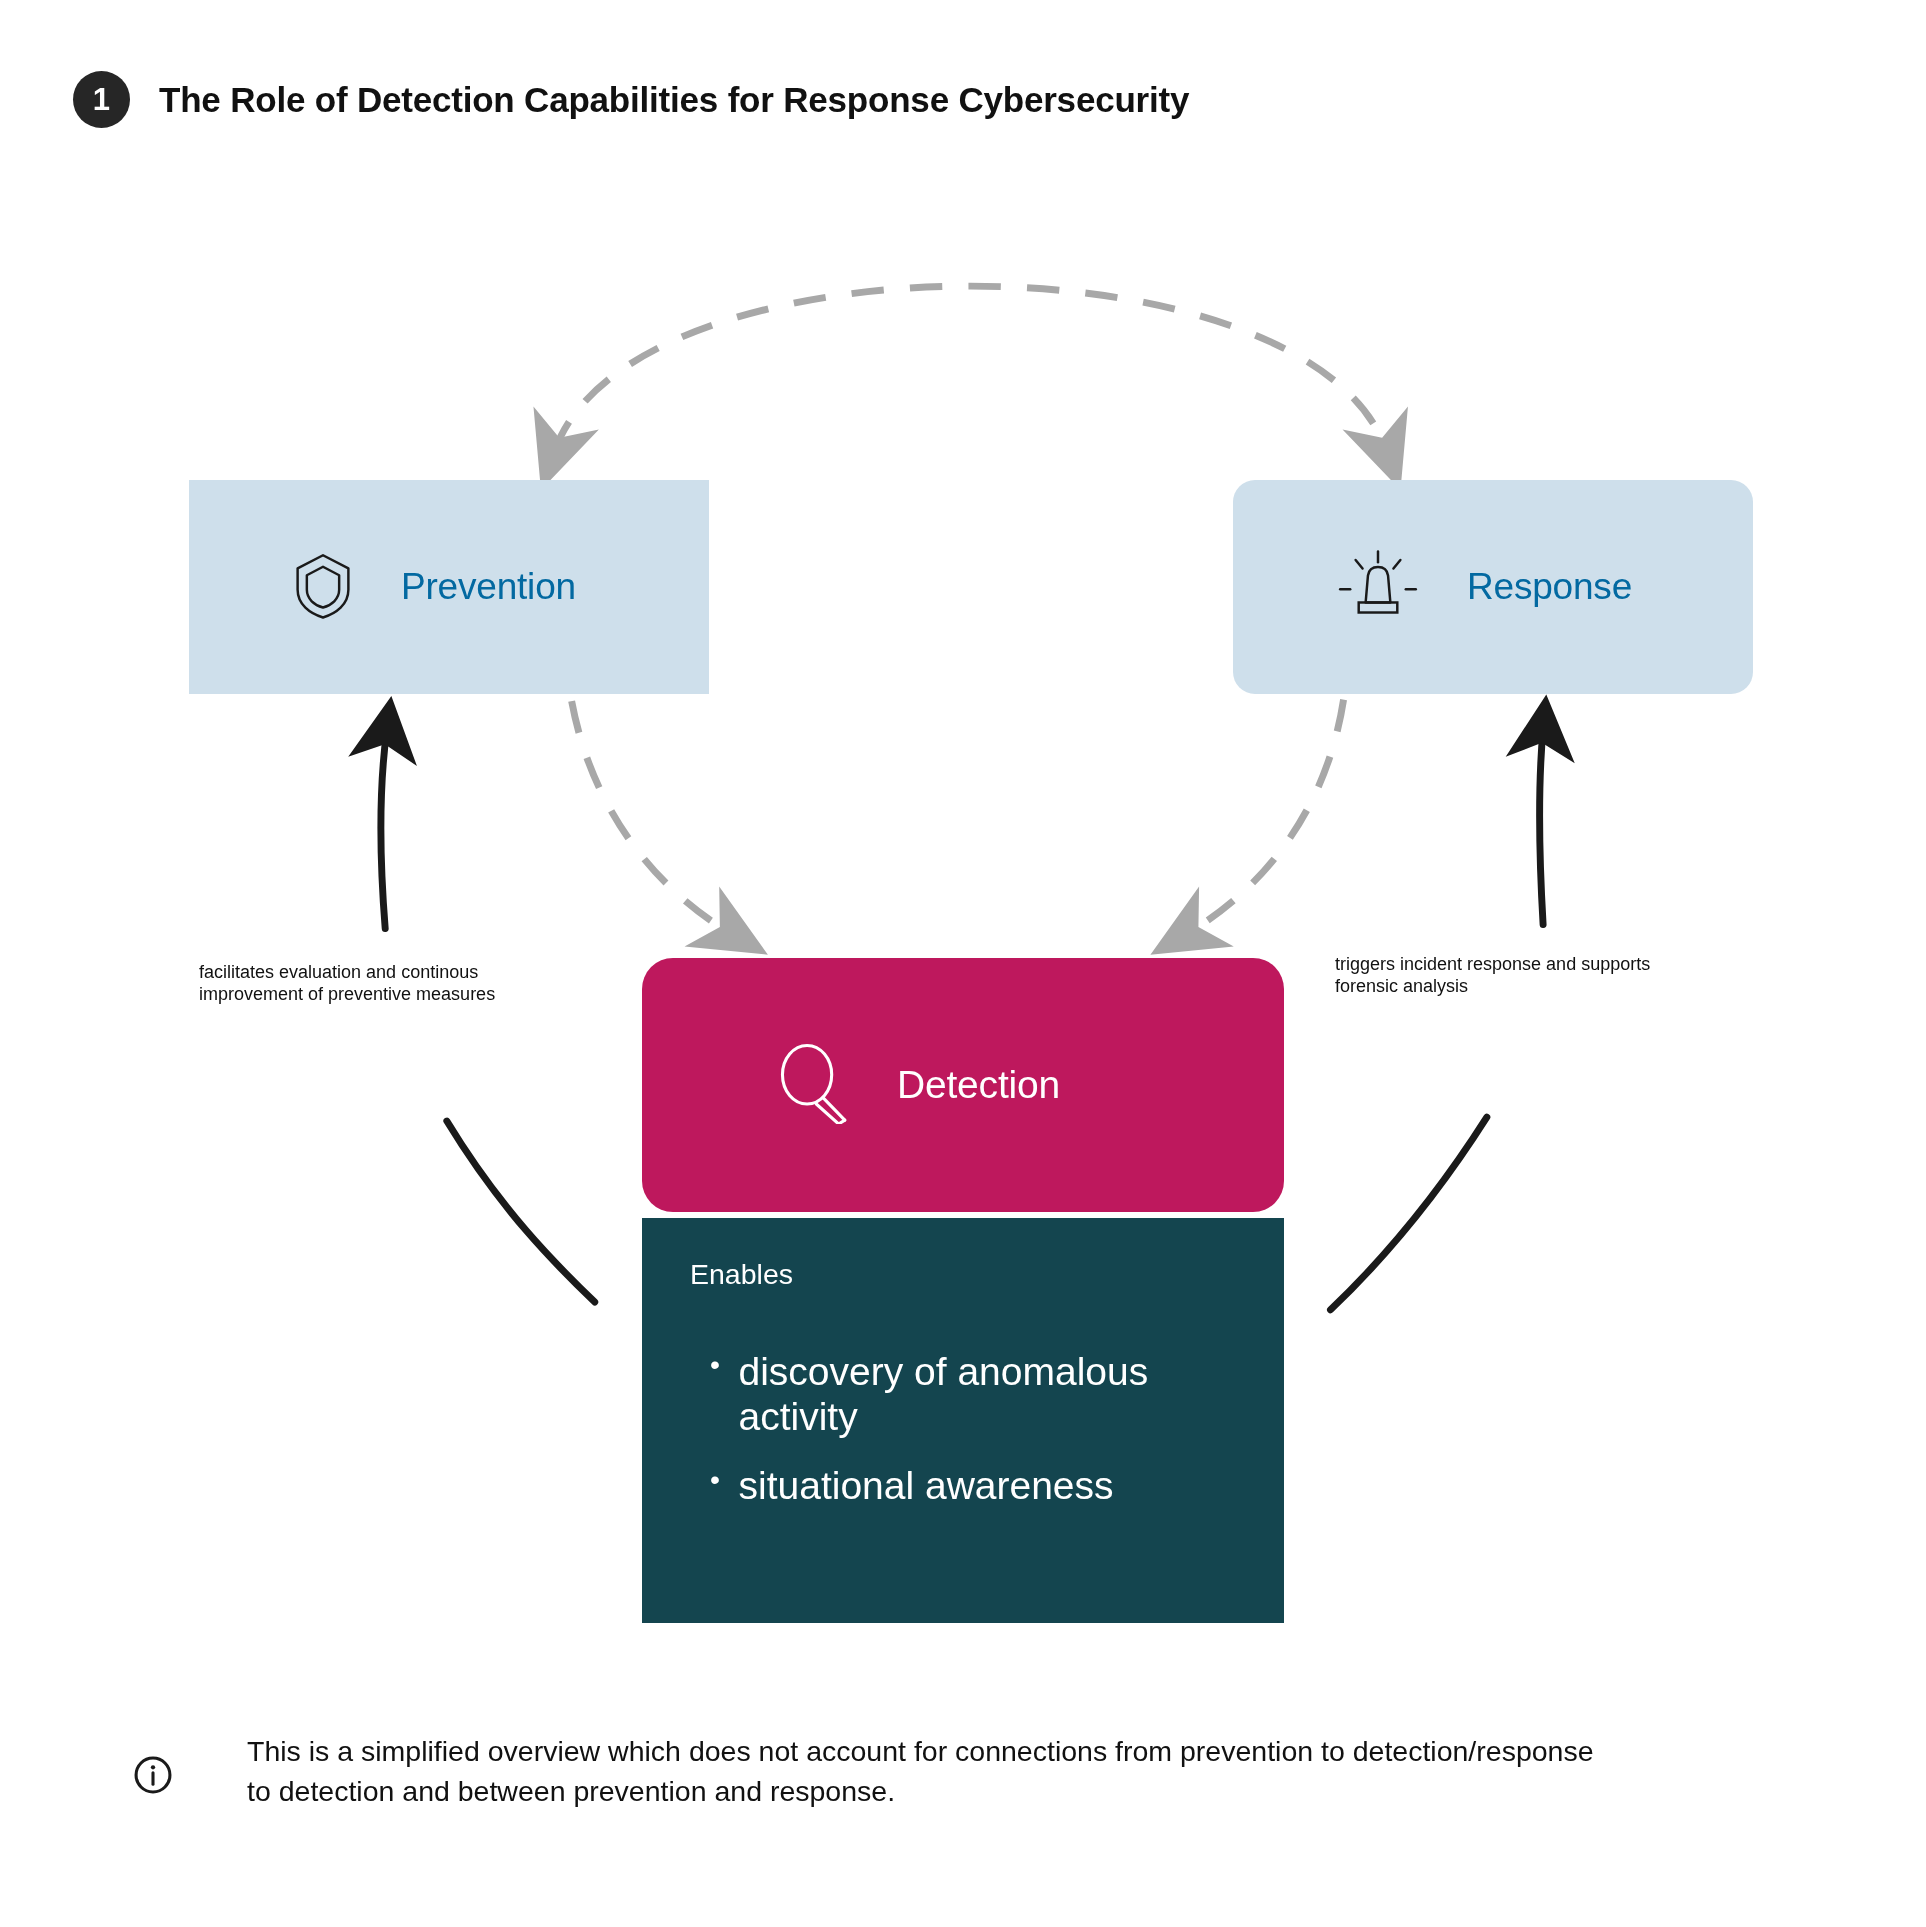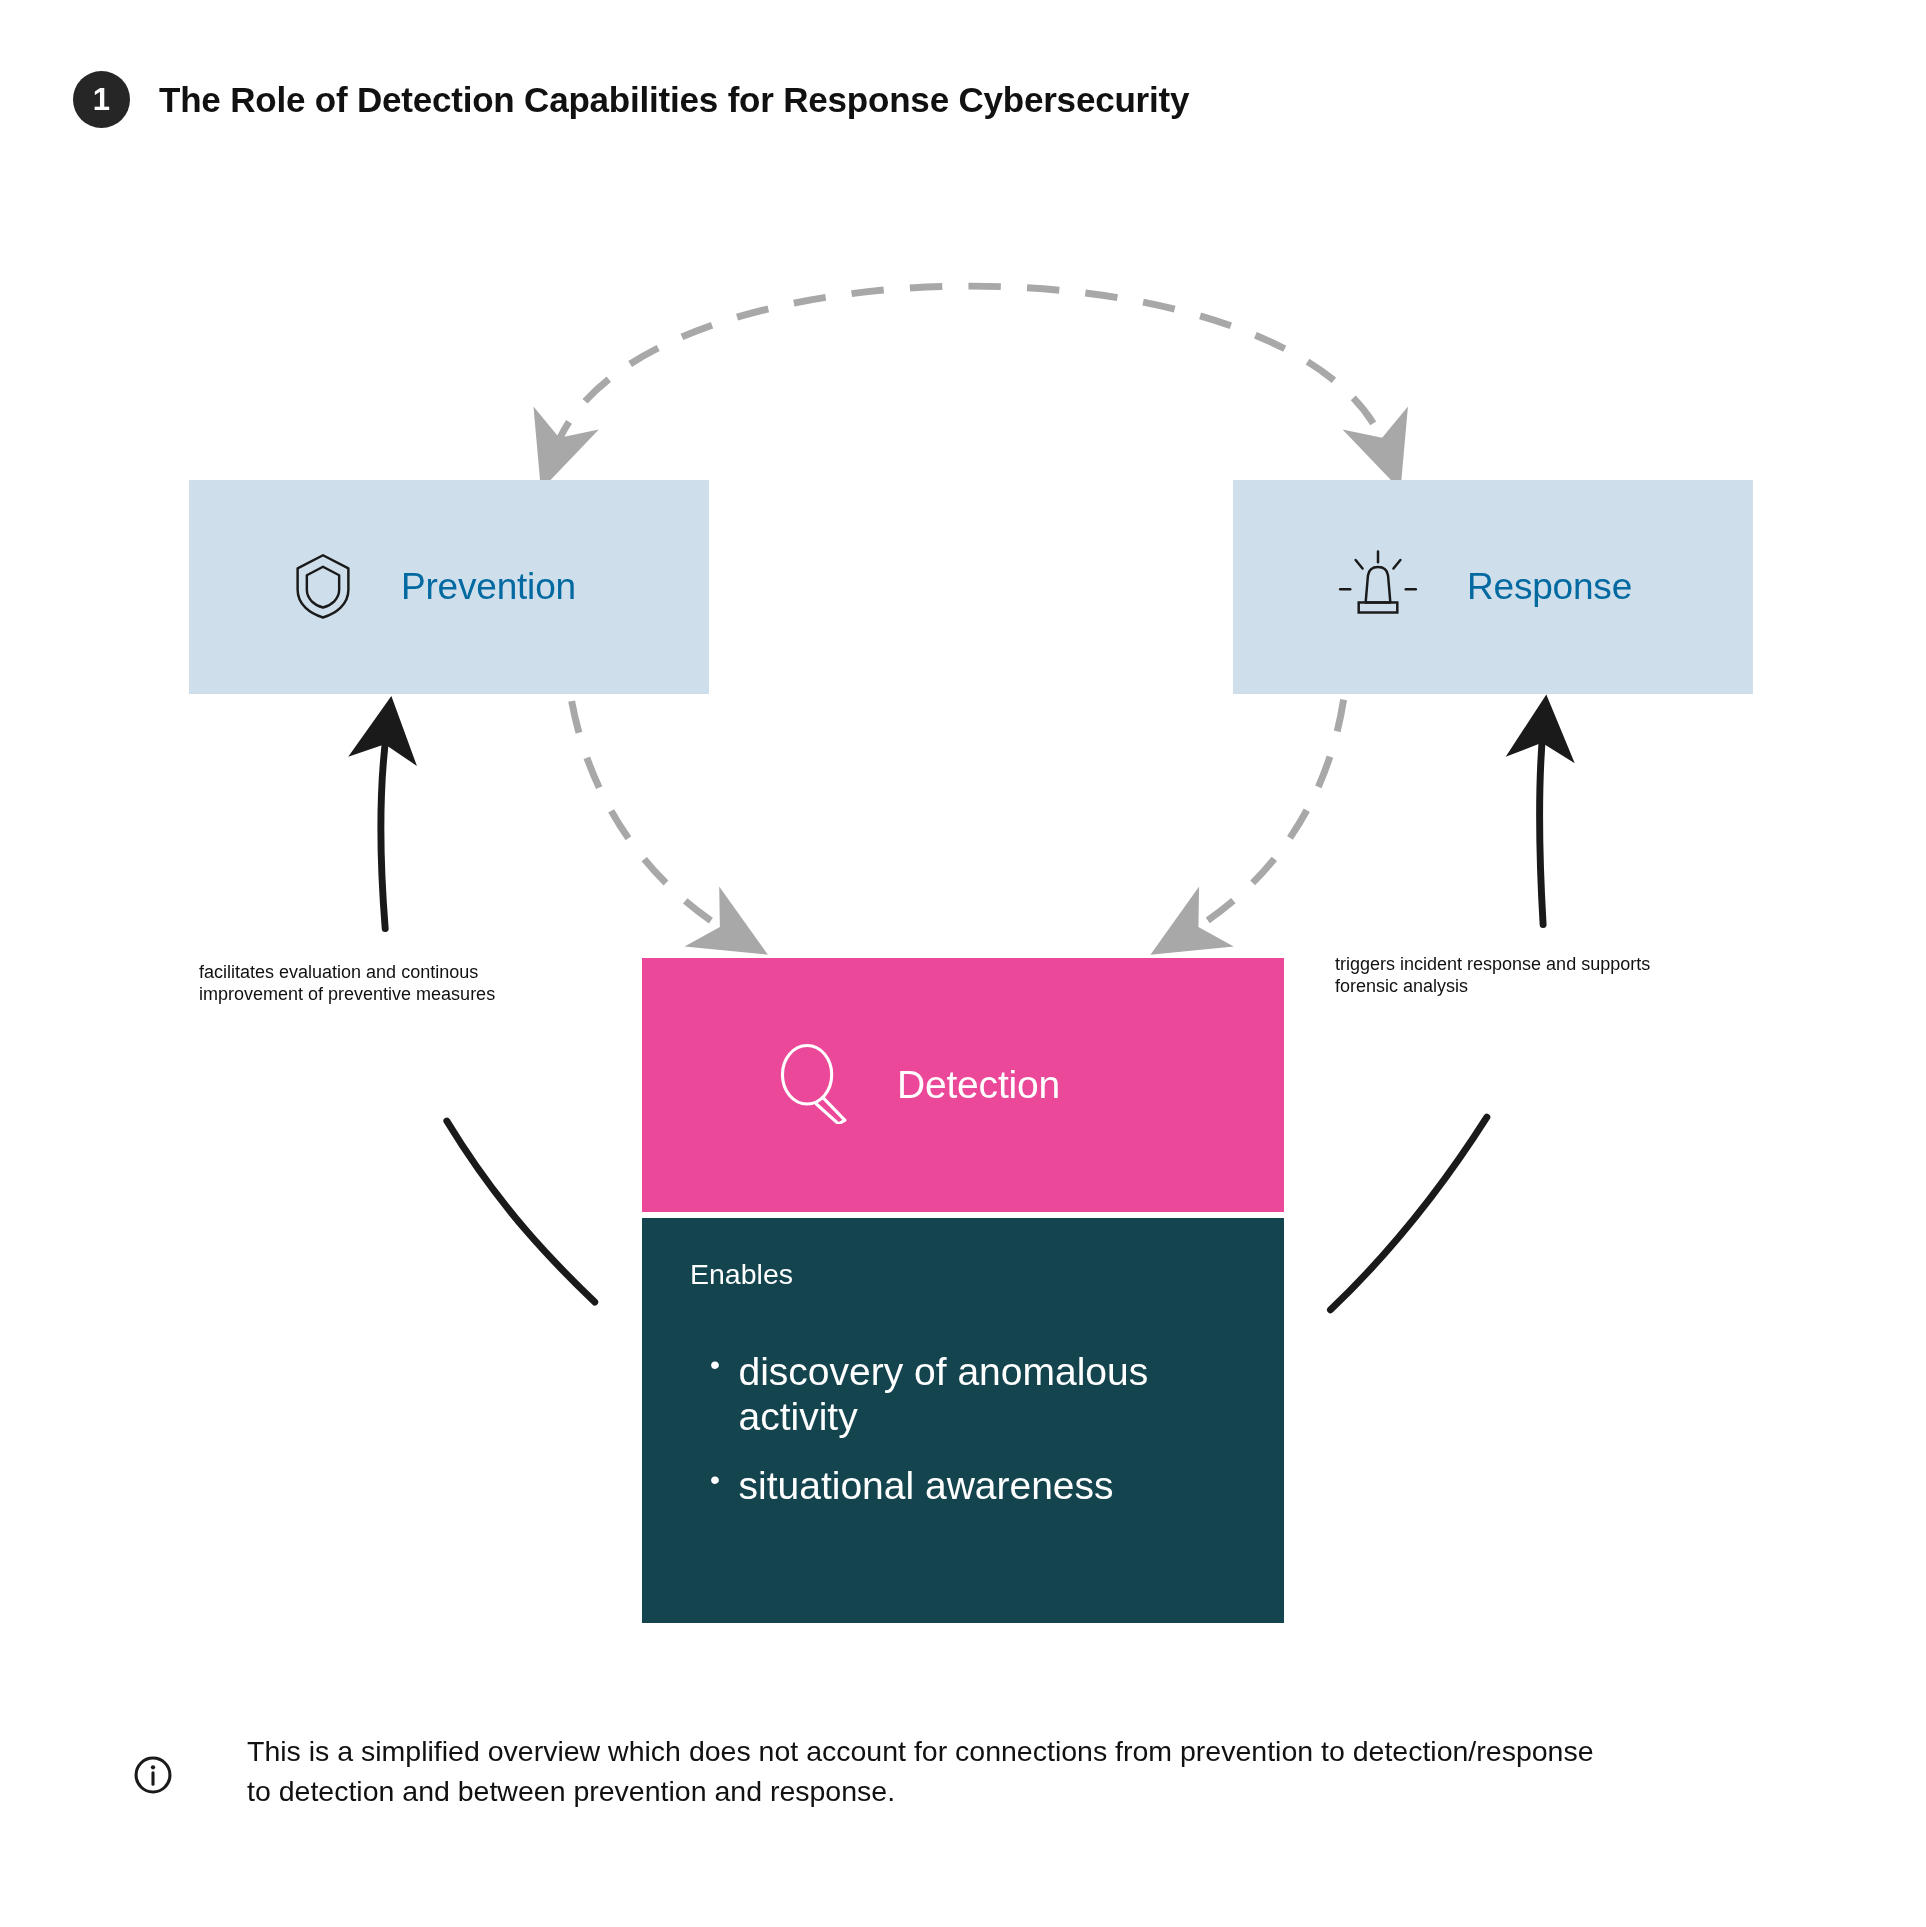--- a/index.html
+++ b/index.html
@@ -82,38 +82,40 @@
     left: 189px;
     top: 480px;
     width: 520px;
     height: 214px;
   }
   #box-response {
     left: 1233px;
     top: 480px;
     width: 520px;
     height: 214px;
+    border-radius: 22px;
   }
 
   #box-detection {
     position: absolute;
     left: 642px;
     top: 958px;
     width: 642px;
     height: 666px;
   }
   #detection-head {
     position: absolute;
     left: 0;
     top: 0;
     width: 642px;
     height: 254px;
-    background: #ec4899;
-    display: flex;
-    align-items: center;
+    background: #be185d;
+    display: flex;
+    align-items: center;
+    border-radius: 31px;
   }
   #detection-head .node-inner {
     margin-left: 135px;
     gap: 46px;
   }
   #detection-head .node-label {
     color: #ffffff;
     font-size: 39px;
   }
   #detection-body {

